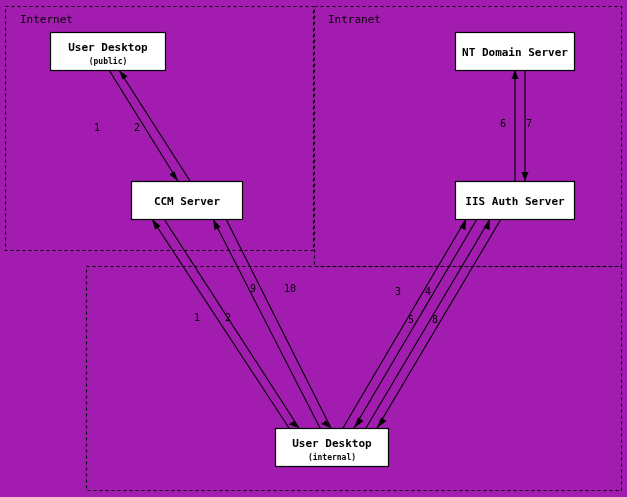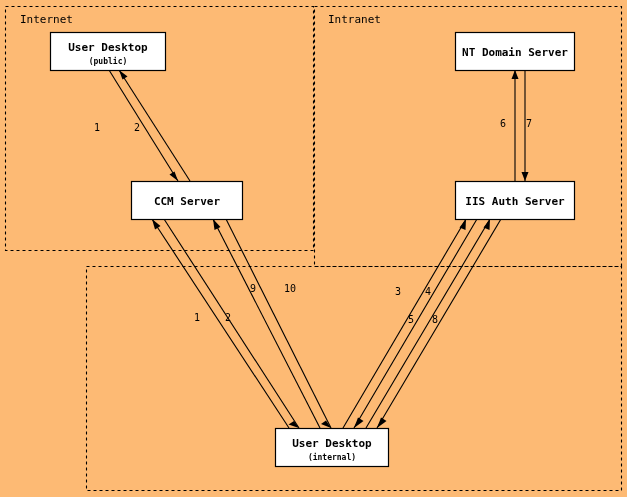--- a/index.html
+++ b/index.html
@@ -4,21 +4,21 @@
 <style>
   html, body {
     margin: 0;
     padding: 0;
     background: #ffffff;
   }
   #diagram-root {
     position: relative;
     width: 627px;
     height: 497px;
-    background: #fdba74;
+    background: #a21caf;
     font-family: "DejaVu Sans Mono", "Liberation Mono", monospace;
     overflow: hidden;
   }
   svg#diagram-svg {
     position: absolute;
     left: 0;
     top: 0;
     width: 627px;
     height: 497px;
   }

